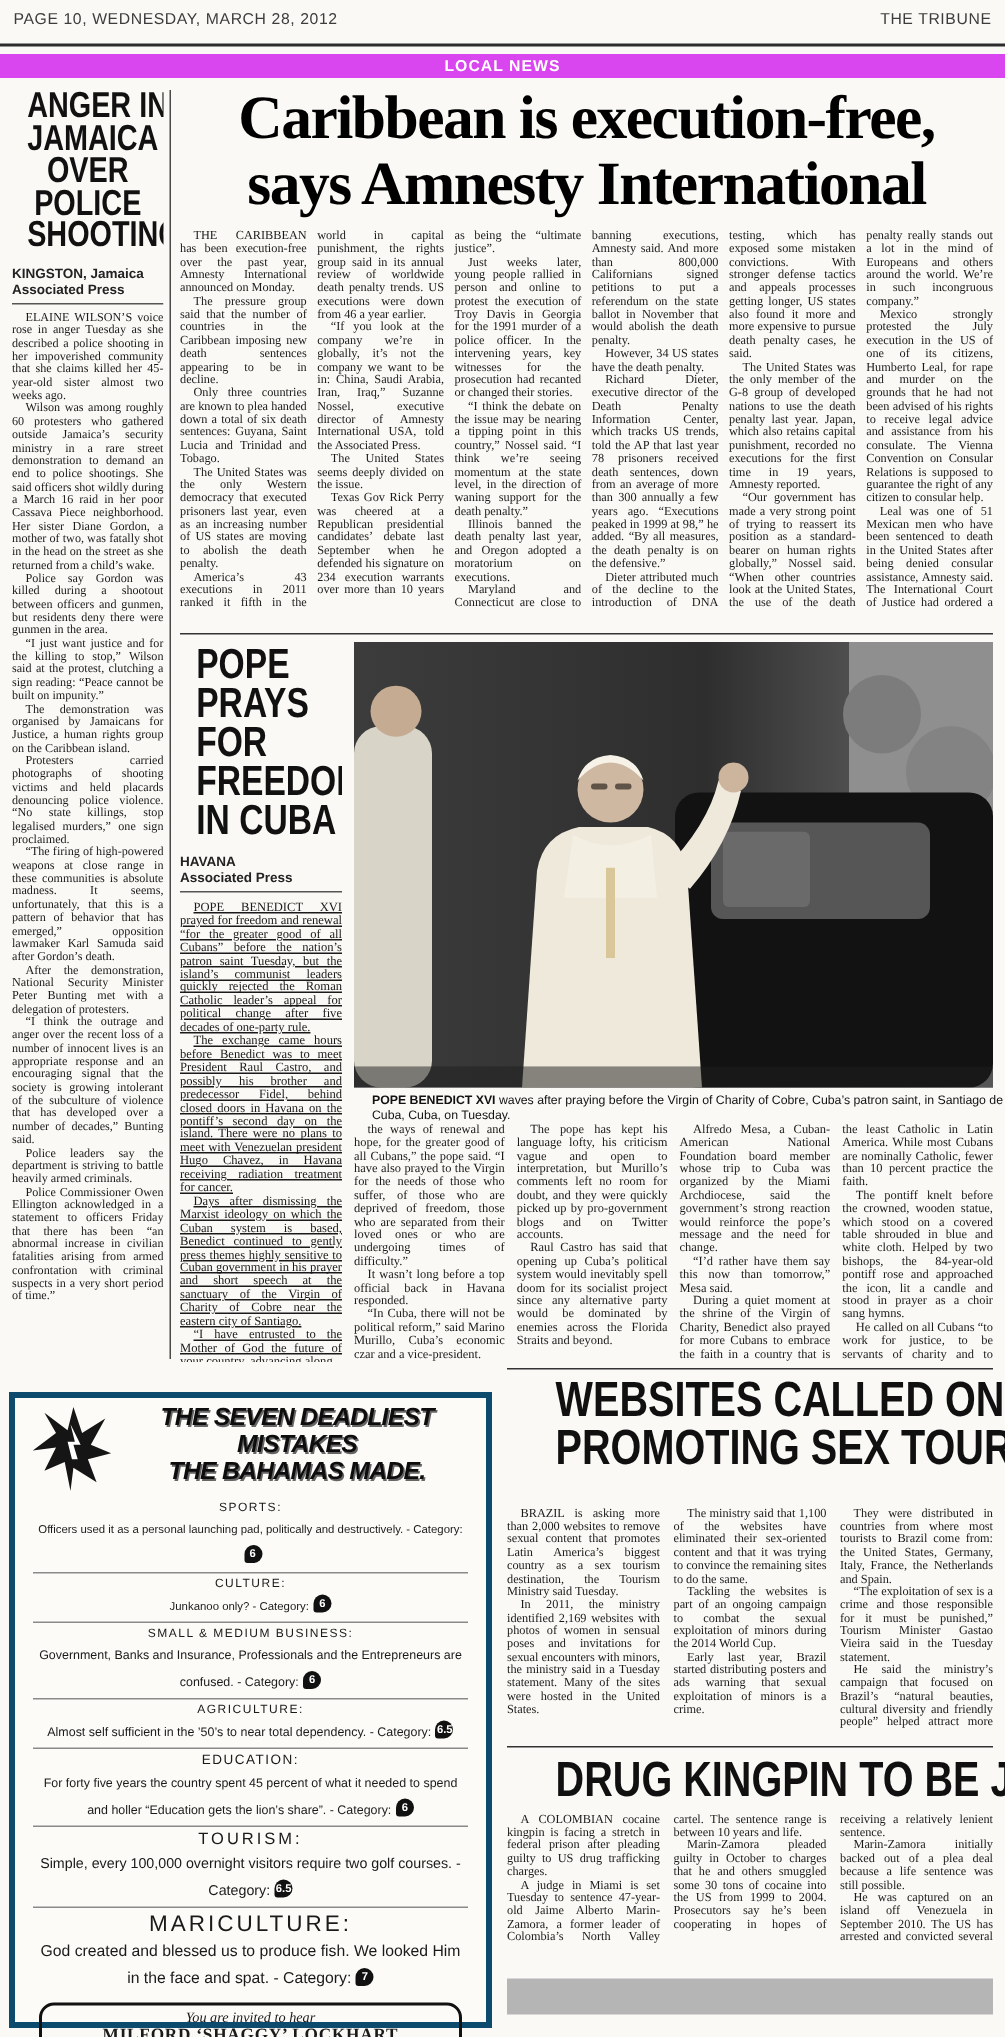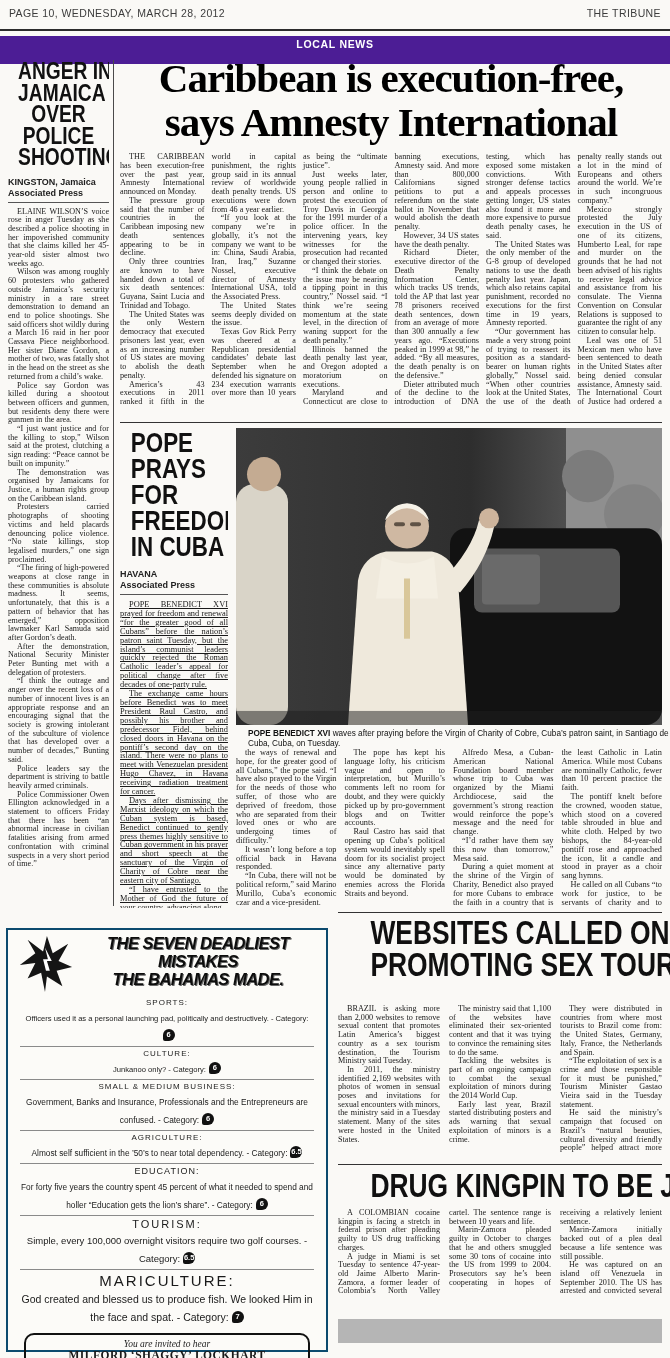--- a/index.html
+++ b/index.html
@@ -3,21 +3,21 @@
 <meta charset="utf-8">
 <style>
   html,body{margin:0;padding:0;}
   body{background:#888;}
   .page{position:relative;width:670px;height:1358px;background:#faf9f6;margin:0 auto;overflow:hidden;
         font-family:"Liberation Serif",serif;color:#1a1a1a;}
   
   .masthead{position:absolute;top:7px;left:9px;right:9px;display:flex;justify-content:space-between;
             font-family:"Liberation Sans",sans-serif;font-size:10.5px;color:#3c3c3c;letter-spacing:.4px;}
   .masthead-rule{position:absolute;top:29px;left:0;right:0;height:2px;background:#2c2c2c;}
-  .section-bar{position:absolute;top:36px;left:0;right:0;height:28px;background:#4c1d95;color:#fff;
+  .section-bar{position:absolute;top:36px;left:0;right:0;height:16px;background:#d946ef;color:#fff;
                text-align:center;font-family:"Liberation Sans",sans-serif;font-weight:bold;
                font-size:10.5px;line-height:16px;letter-spacing:.7px;}
   
   .article-body p{margin:0;text-indent:9px;}
   .byline{margin-top:9px;padding-bottom:3px;border-bottom:1px solid #555;
           font-family:"Liberation Sans",sans-serif;font-weight:bold;font-size:9px;line-height:11px;color:#222;}
   .cond{display:block;transform:scaleX(.8);transform-origin:50% 50%;white-space:nowrap;}
   
   .left-rail{position:absolute;left:8px;top:60px;width:101px;height:848px;overflow:hidden;}
   .rail-headline{font-family:"Liberation Sans",sans-serif;font-weight:bold;font-size:24px;line-height:21.5px;
@@ -35,21 +35,21 @@
   .pope-headline{font-family:"Liberation Sans",sans-serif;font-weight:bold;font-size:28px;line-height:26px;
                  color:#111;}
   .pope-intro{margin-top:6px;font-size:8.4px;line-height:8.9px;text-align:justify;text-decoration:underline;}
   .photo-fig{position:absolute;left:236px;top:428px;width:426px;height:297px;background:#454545;margin:0;}
   .photo-fig svg{display:block;width:100%;height:100%;}
   .caption{position:absolute;left:248px;top:729px;width:426px;
            font-family:"Liberation Sans",sans-serif;font-size:8.2px;line-height:9.5px;color:#111;}
   .pope-cols{position:absolute;left:236px;top:749px;width:426px;height:159px;overflow:hidden;
              column-count:4;column-gap:8px;font-size:8.3px;line-height:8.8px;text-align:justify;}
   
-  .ad{position:absolute;left:6px;top:928px;width:322px;height:424px;border:2px solid #0c4a6e;
+  .ad{position:absolute;left:6px;top:928px;width:322px;height:424px;border:4px solid #0c4a6e;
       background:#fcfbf8;box-sizing:border-box;font-family:"Liberation Sans",sans-serif;}
   .ad-title-row{position:relative;height:62px;margin-top:4px;}
   .ad-hand{position:absolute;left:8px;top:0;width:58px;height:60px;}
   .ad-title{margin-left:62px;text-align:center;font-weight:bold;font-size:16.5px;line-height:18px;
             letter-spacing:-.5px;text-shadow:1px 1px 0 #666;color:#0d0d0d;font-style:italic;}
   .ad-cat{text-align:center;margin:0 12px;padding:2px 0 3px;border-bottom:1px solid #8a8a8a;}
   .ad-cat .cat-name{font-weight:normal;letter-spacing:1px;font-size:8px;display:block;}
   .ad-cat .cat-text{font-size:8.3px;line-height:9.3px;}
   .ad-cat.c1 .cat-text,.ad-cat.c2 .cat-text{font-size:7.6px;}
   .ad-cat.c5 .cat-name{font-size:9px;}
@@ -119,21 +119,21 @@
   <div class="v-rule"></div>
 
   <section class="main-article">
     <h1 class="main-headline" style="margin:0;">
       <div>Caribbean is execution-free,</div>
       <div>says Amnesty International</div>
     </h1>
     <div class="article-body main-cols">
         <p>THE CARIBBEAN has been execution-free over the past year, Amnesty International announced on Monday.</p>
         <p>The pressure group said that the number of countries in the Caribbean imposing new death sentences appearing to be in decline.</p>
-        <p>Only three countries are known to have handed down a total of six death sentences: Guyana, Saint Lucia and Trinidad and Tobago.</p>
+        <p>Only three countries are known to plea handed down a total of six death sentences: Guyana, Saint Lucia and Trinidad and Tobago.</p>
         <p>The United States was the only Western democracy that executed prisoners last year, even as an increasing number of US states are moving to abolish the death penalty.</p>
         <p>America’s 43 executions in 2011 ranked it fifth in the world in capital punishment, the rights group said in its annual review of worldwide death penalty trends. US executions were down from 46 a year earlier.</p>
         <p>“If you look at the company we’re in globally, it’s not the company we want to be in: China, Saudi Arabia, Iran, Iraq,” Suzanne Nossel, executive director of Amnesty International USA, told the Associated Press.</p>
         <p>The United States seems deeply divided on the issue.</p>
         <p>Texas Gov Rick Perry was cheered at a Republican presidential candidates’ debate last September when he defended his signature on 234 execution warrants over more than 10 years as being the “ultimate justice”.</p>
         <p>Just weeks later, young people rallied in person and online to protest the execution of Troy Davis in Georgia for the 1991 murder of a police officer. In the intervening years, key witnesses for the prosecution had recanted or changed their stories.</p>
         <p>“I think the debate on the issue may be nearing a tipping point in this country,” Nossel said. “I think we’re seeing momentum at the state level, in the direction of waning support for the death penalty.”</p>
         <p>Illinois banned the death penalty last year, and Oregon adopted a moratorium on executions.</p>
         <p>Maryland and Connecticut are close to banning executions, Amnesty said. And more than 800,000 Californians signed petitions to put a referendum on the state ballot in November that would abolish the death penalty.</p>
         <p>However, 34 US states have the death penalty.</p>

